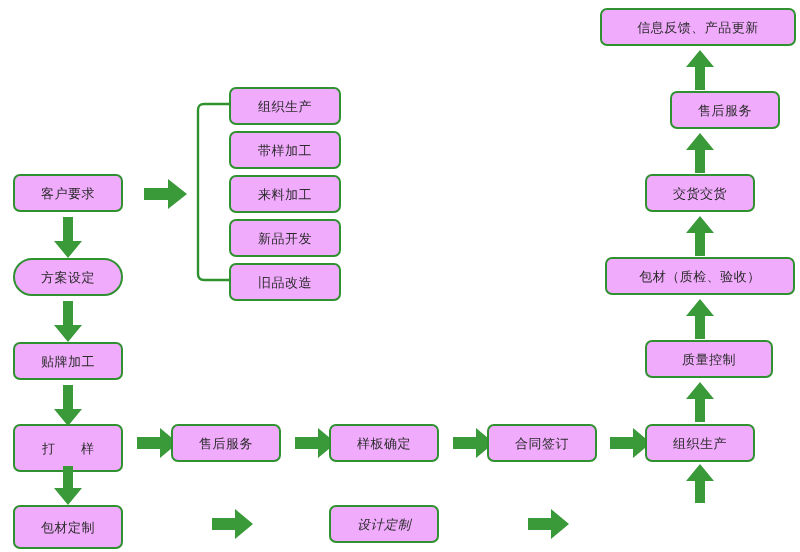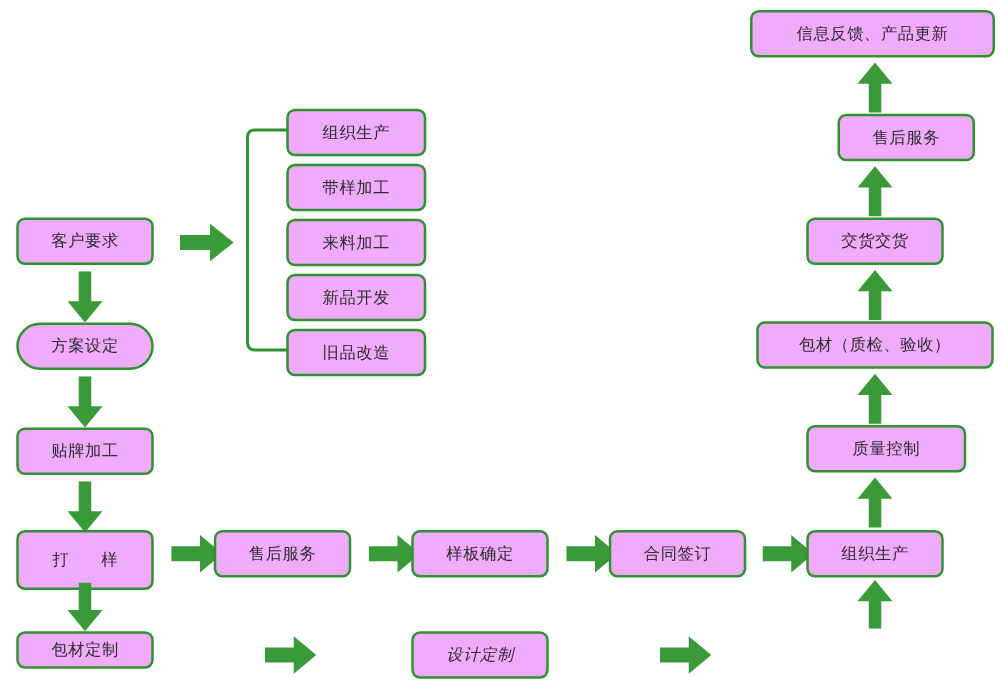--- a/index.html
+++ b/index.html
@@ -79,21 +79,21 @@
   </div>
 
   <div class="node wide-gap" style="left:13px; top:424px; width:110px; height:48px;">打　　样</div>
 
   <div class="arrow" style="left:53px; top:466px; width:30px; height:40px;">
     <svg width="30" height="40" viewBox="0 0 30 40">
       <polygon points="10,0 20,0 20,22 29,22 15,39 1,22 10,22" fill="#3a9a3a"></polygon>
     </svg>
   </div>
 
-  <div class="node" style="left:13px; top:505px; width:110px; height:30px;">包材定制</div>
+  <div class="node" style="left:13px; top:505px; width:110px; height:44px;">包材定制</div>
 
   <div class="arrow" style="left:144px; top:178px; width:44px; height:32px;">
     <svg width="44" height="32" viewBox="0 0 44 32">
       <polygon points="0,10 24,10 24,1 43,16 24,31 24,22 0,22" fill="#3a9a3a"></polygon>
     </svg>
   </div>
 
   <div class="bracket" style="left:196px; top:102px; width:40px; height:180px;">
     <svg width="40" height="180" viewBox="0 0 40 180">
       <path d="M 38 2 L 8 2 Q 2 2 2 8 L 2 172 Q 2 178 8 178 L 38 178" fill="none" stroke="#2f9130" stroke-width="2.4"></path>

